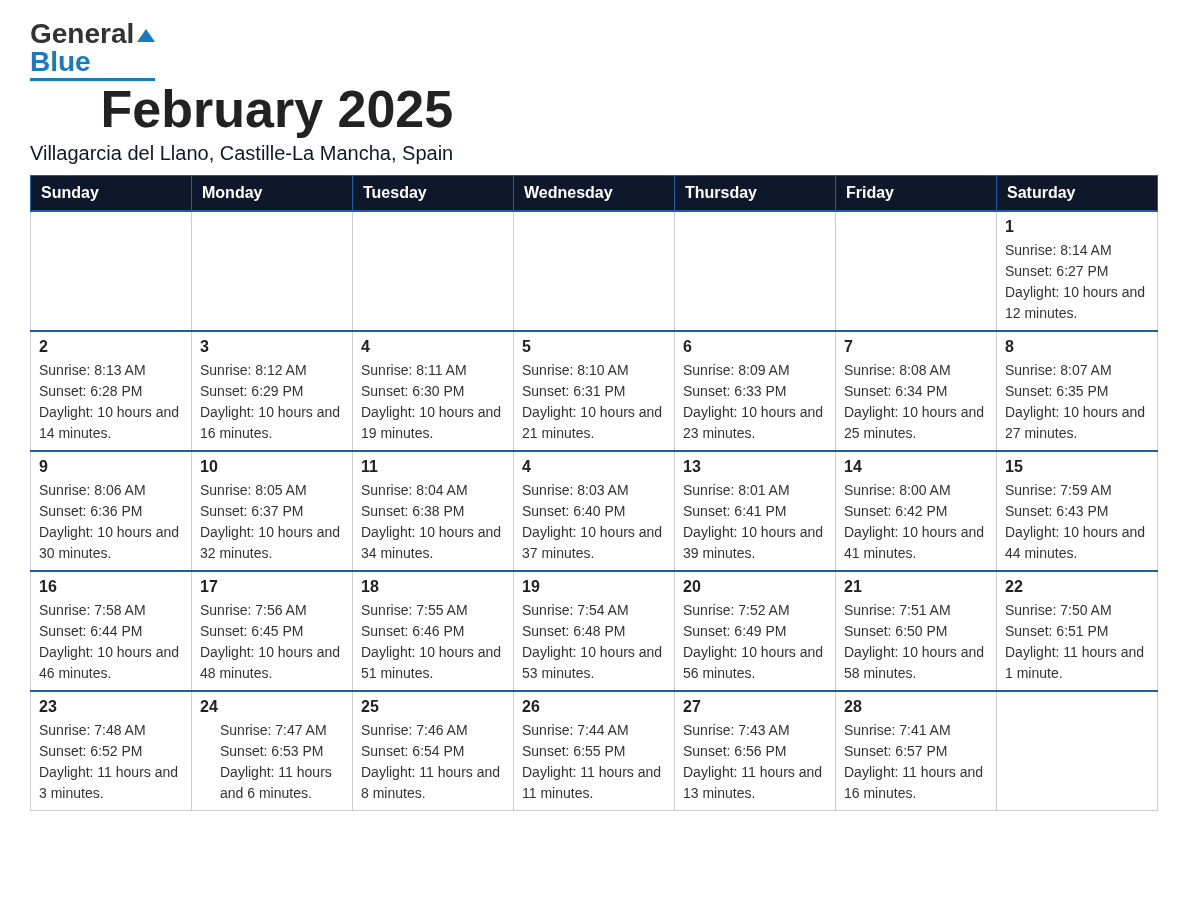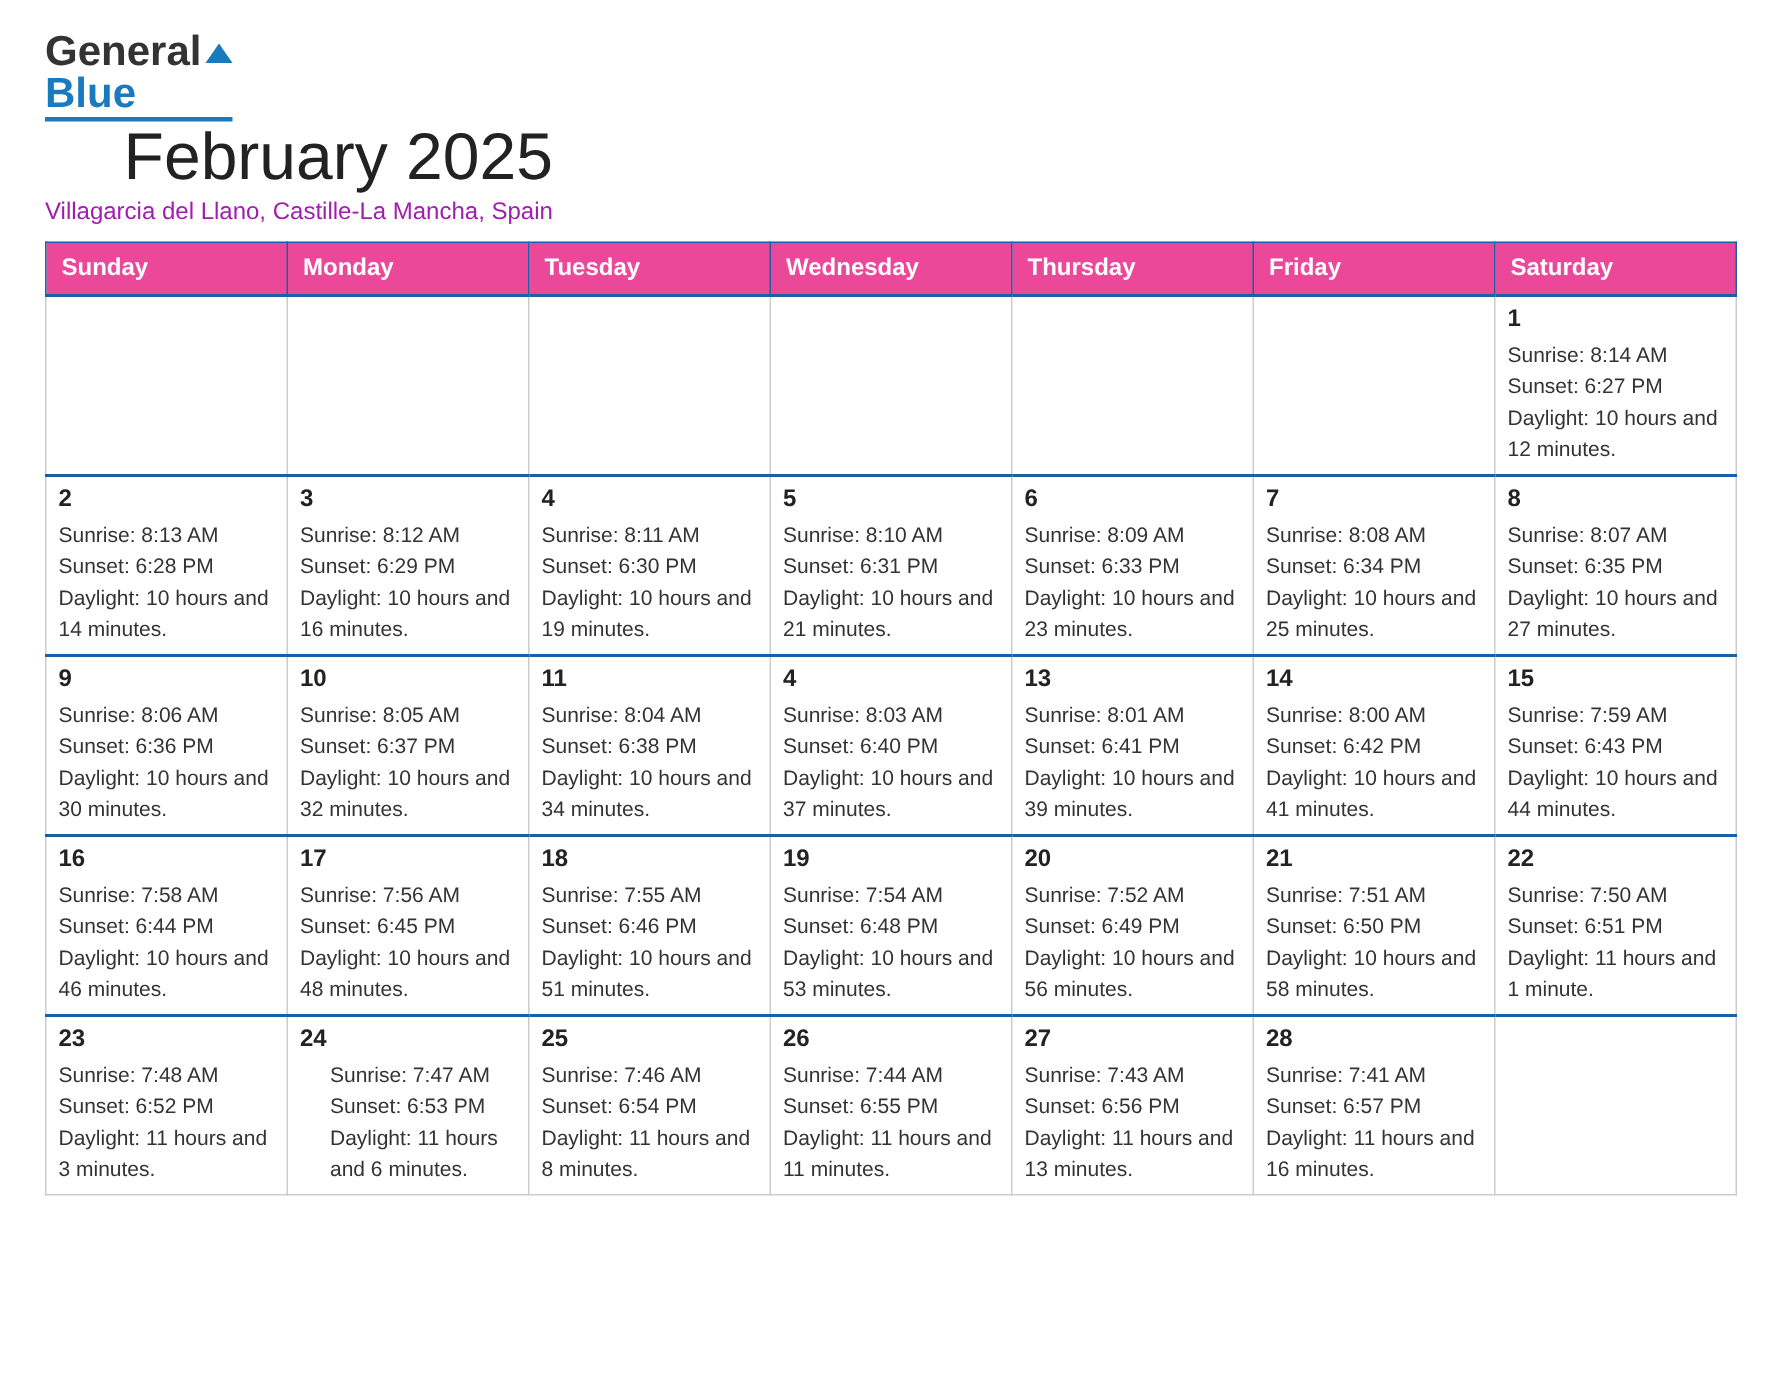--- a/index.html
+++ b/index.html
@@ -31,37 +31,37 @@
     .logo-line {
       width: 100%;
       height: 3px;
       background: #1a7abf;
       margin-top: 2px;
     }
     .title-block {
       text-align: right;
     }
     .month-title {
-      font-size: 44px;
-      font-weight: normal;
+      font-size: 52px;
+      font-weight: bold;
       color: #222;
       line-height: 1.1;
     }
     .location-title {
-      font-size: 16px;
-      color: #a21caf;
+      font-size: 20px;
+      color: #0f172a;
       margin-top: 4px;
     }
     .calendar {
       width: 100%;
       border-collapse: collapse;
       margin-top: 10px;
     }
     .calendar th {
-      background: #ec4899;
+      background: #0f172a;
       color: #fff;
       font-size: 16px;
       font-weight: bold;
       padding: 8px 10px;
       text-align: left;
       border: 1px solid #1a5fa8;
     }
     .calendar td {
       border: 1px solid #ccc;
       vertical-align: top;

